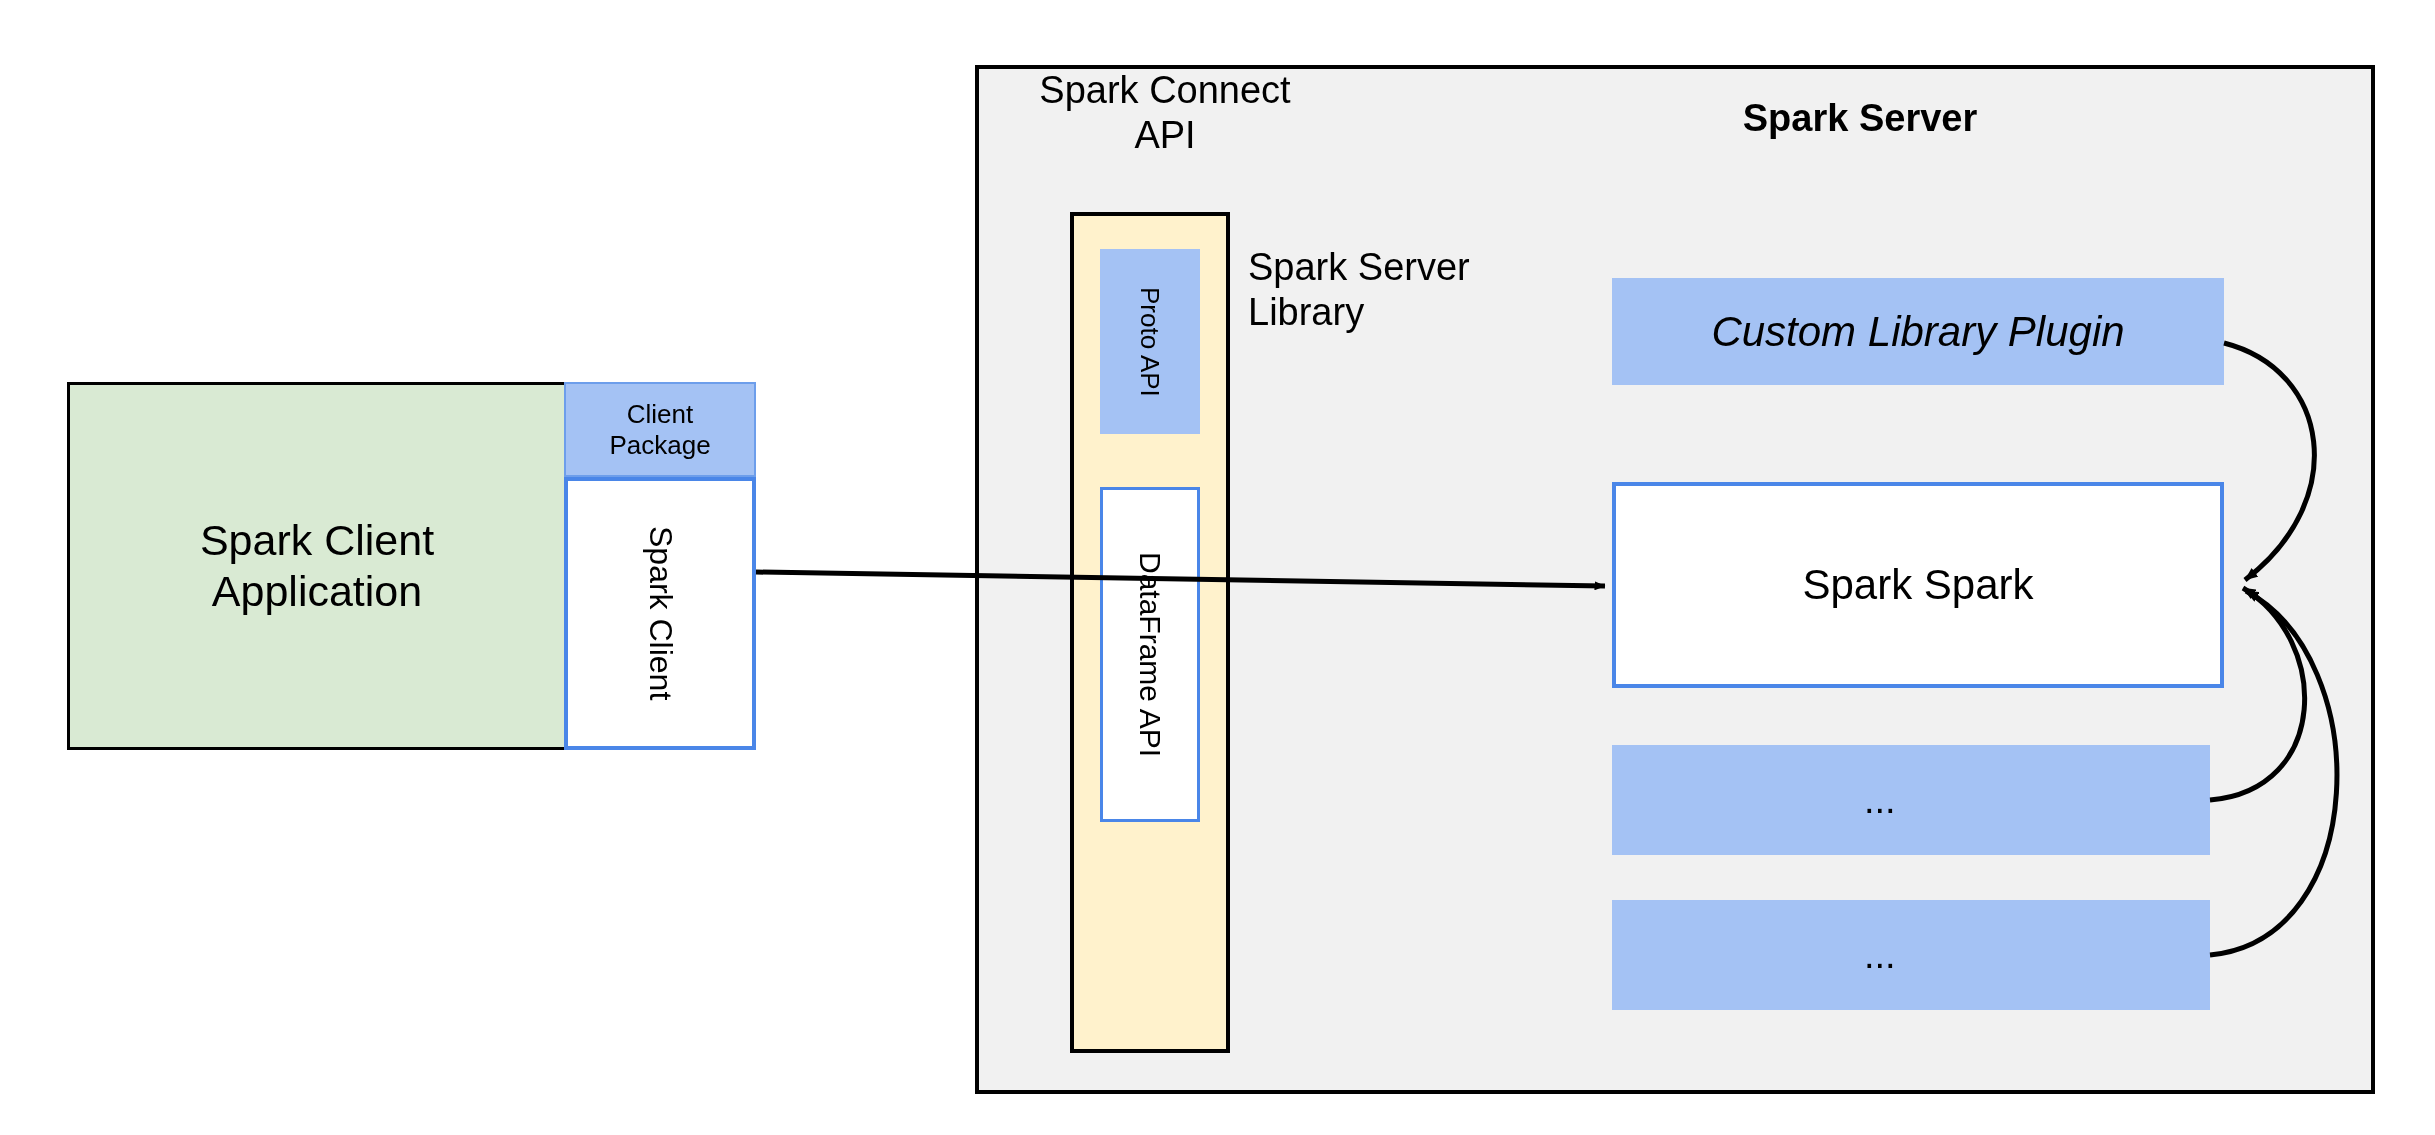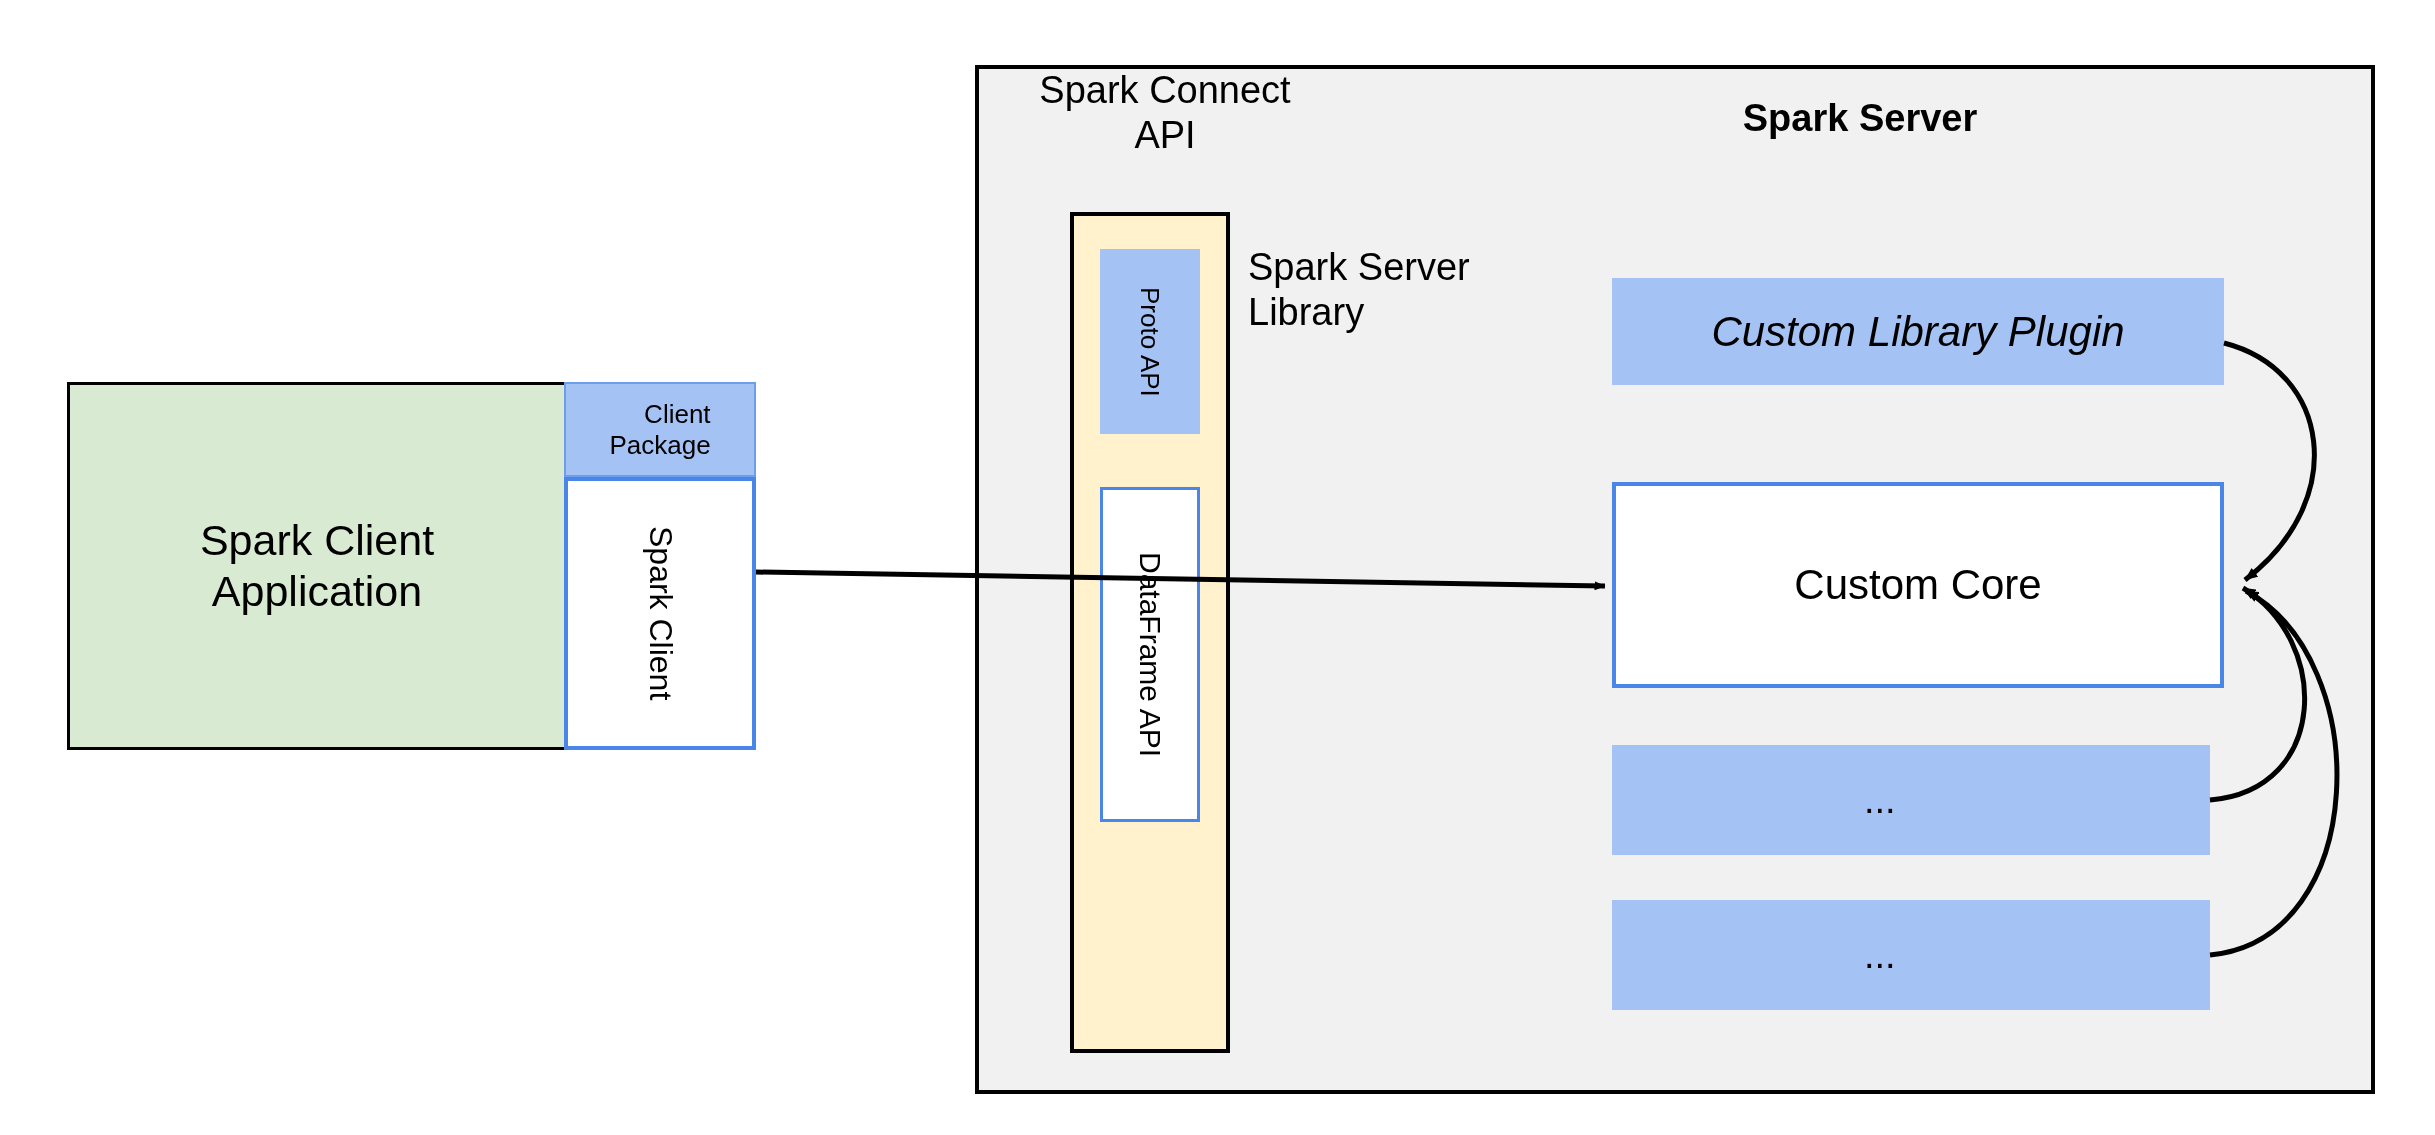--- a/index.html
+++ b/index.html
@@ -45,21 +45,21 @@
 
   #client-package {
     left: 564px;
     top: 382px;
     width: 192px;
     height: 95px;
     background: #A4C2F4;
     border: 2px solid #6D9EEB;
     font-size: 26px;
   }
-  #client-package .label { white-space: pre-line; text-align: right; }
+  #client-package .label { white-space: pre-line; }
 
   #spark-client {
     left: 564px;
     top: 477px;
     width: 192px;
     height: 273px;
     background: #FFFFFF;
     border: 4px solid #4A86E8;
     font-size: 32px;
   }
@@ -236,21 +236,21 @@
   <div class="node" id="spark-server-library-label">
     <span class="label">Spark Server
 Library</span>
   </div>
 
   <div class="node" id="custom-library-plugin">
     <span class="label">Custom Library Plugin</span>
   </div>
 
   <div class="node" id="spark-core">
-    <span class="label">Custom Core</span>
+    <span class="label">Spark Spark</span>
   </div>
 
   <div class="node" id="module-ellipsis-1">
     <span class="label">...</span>
   </div>
 
   <div class="node" id="module-ellipsis-2">
     <span class="label">...</span>
   </div>
 

